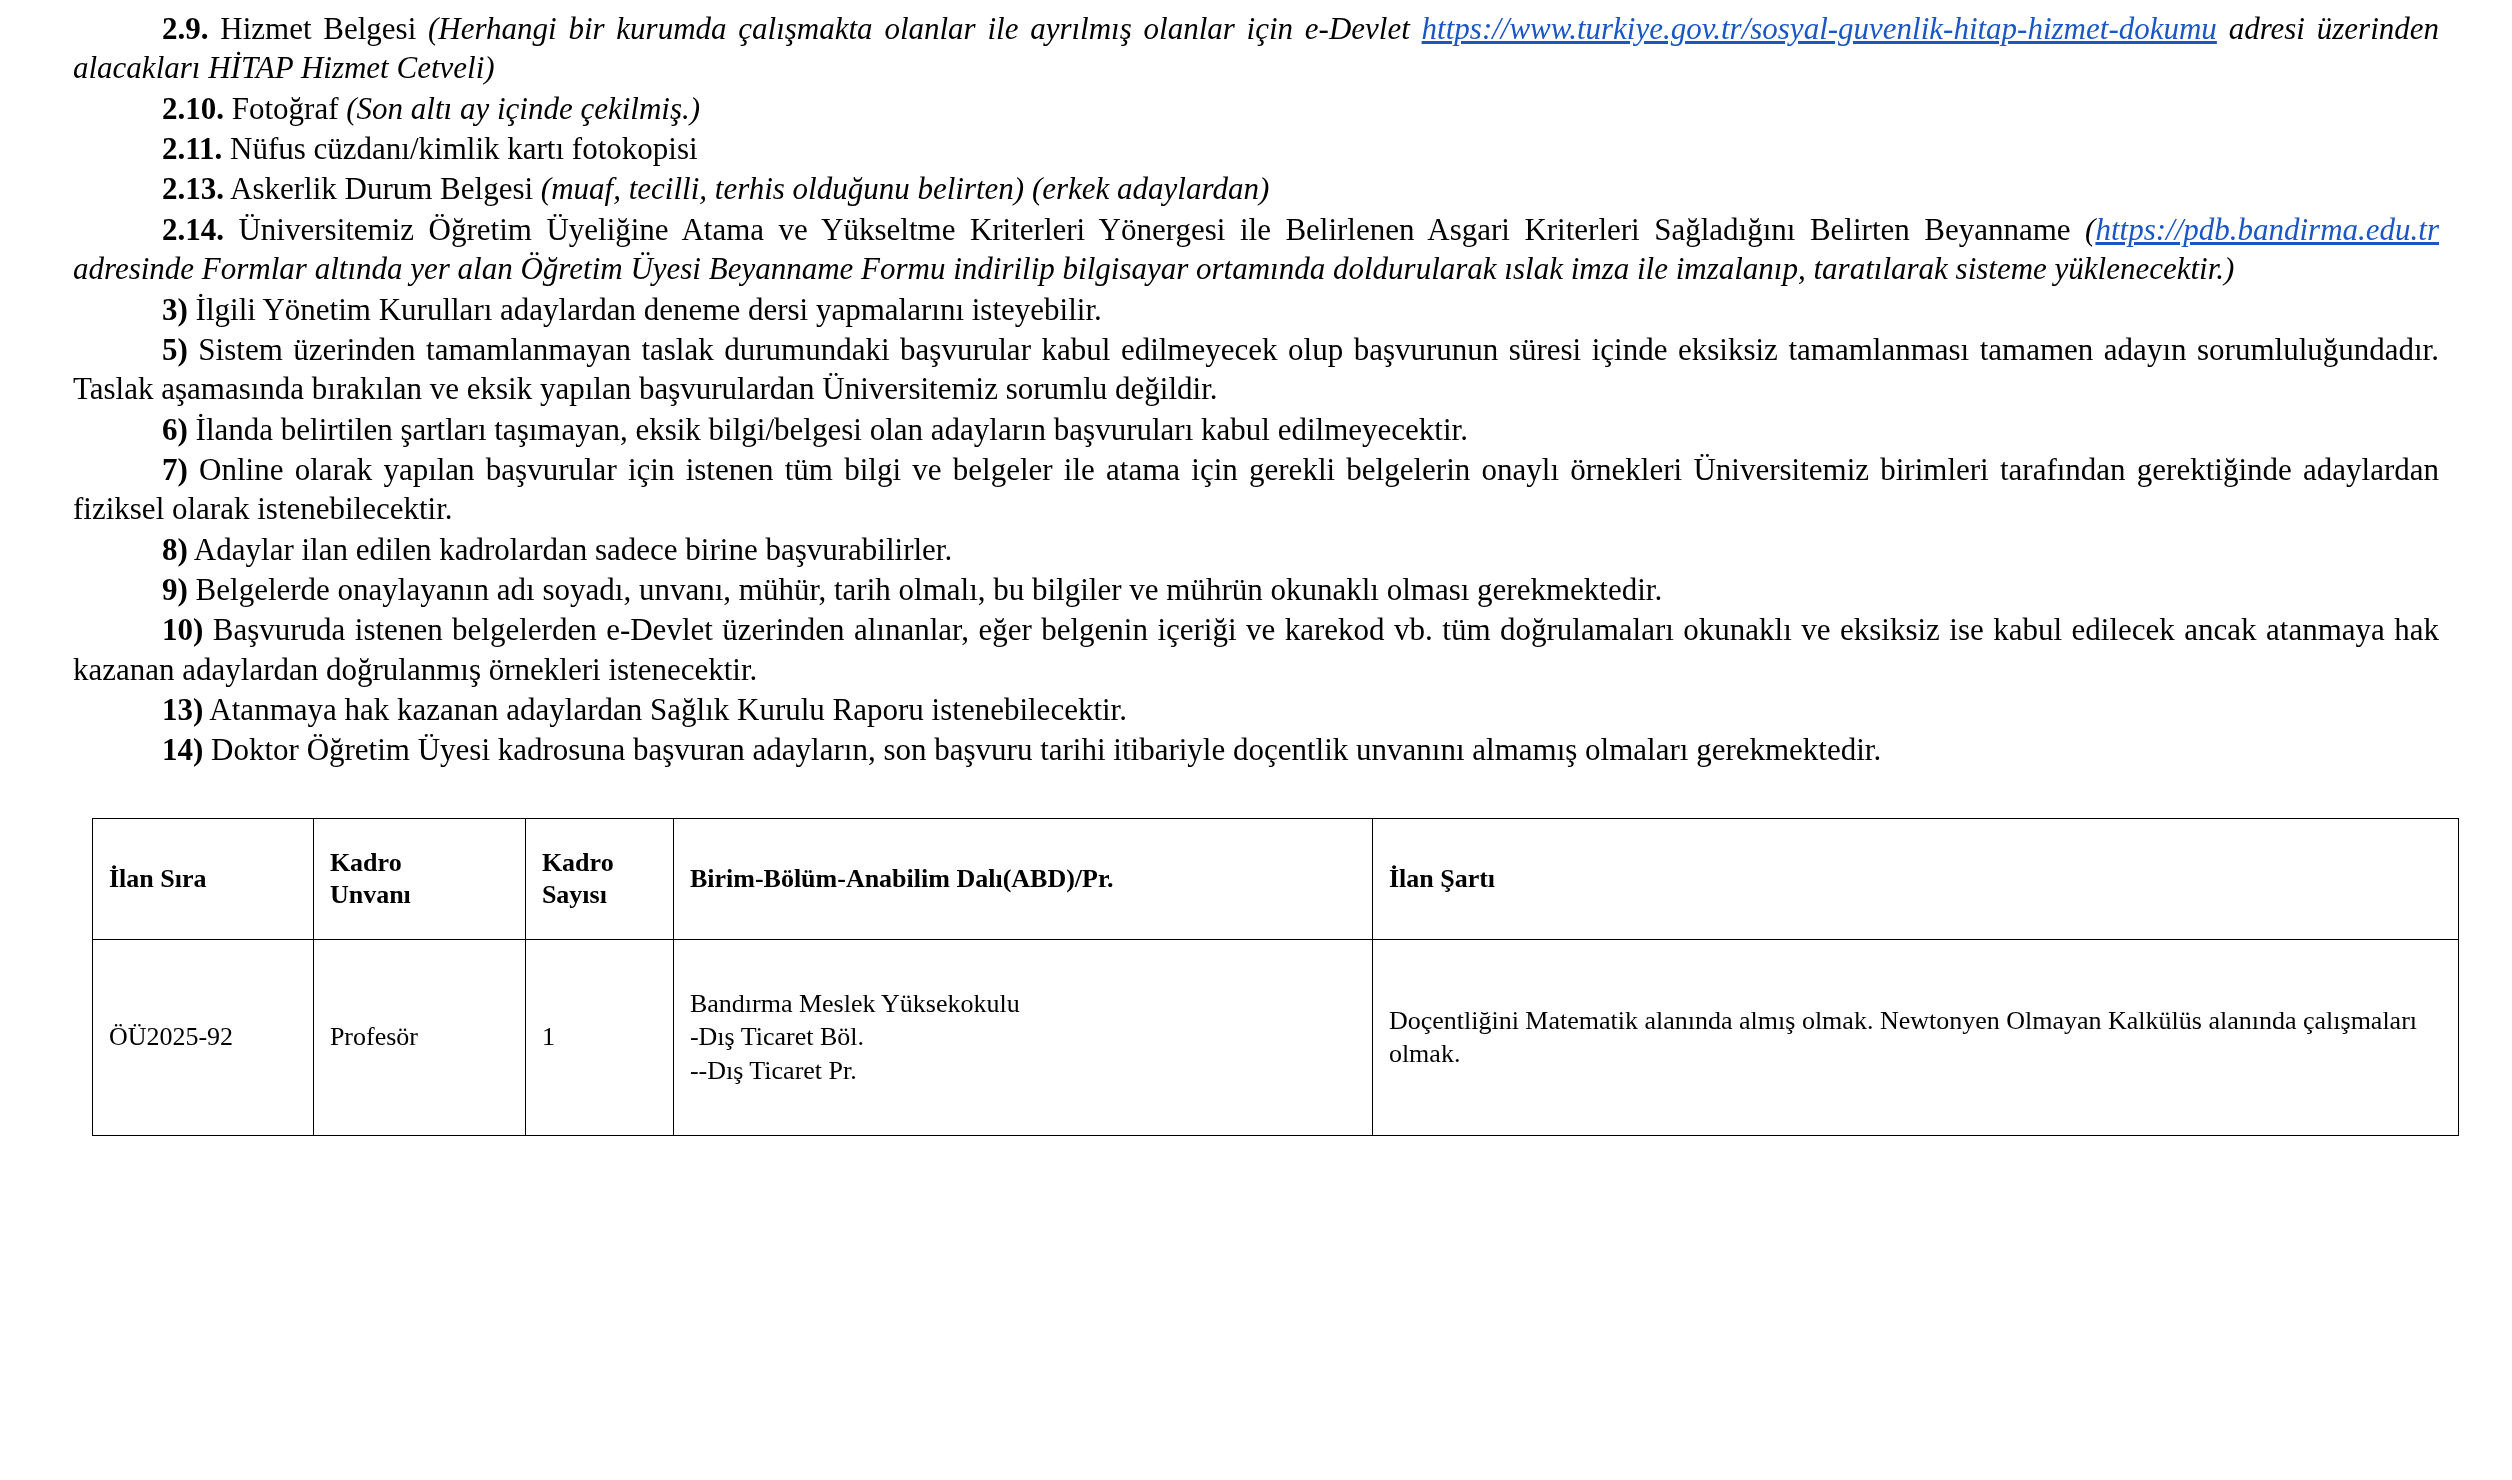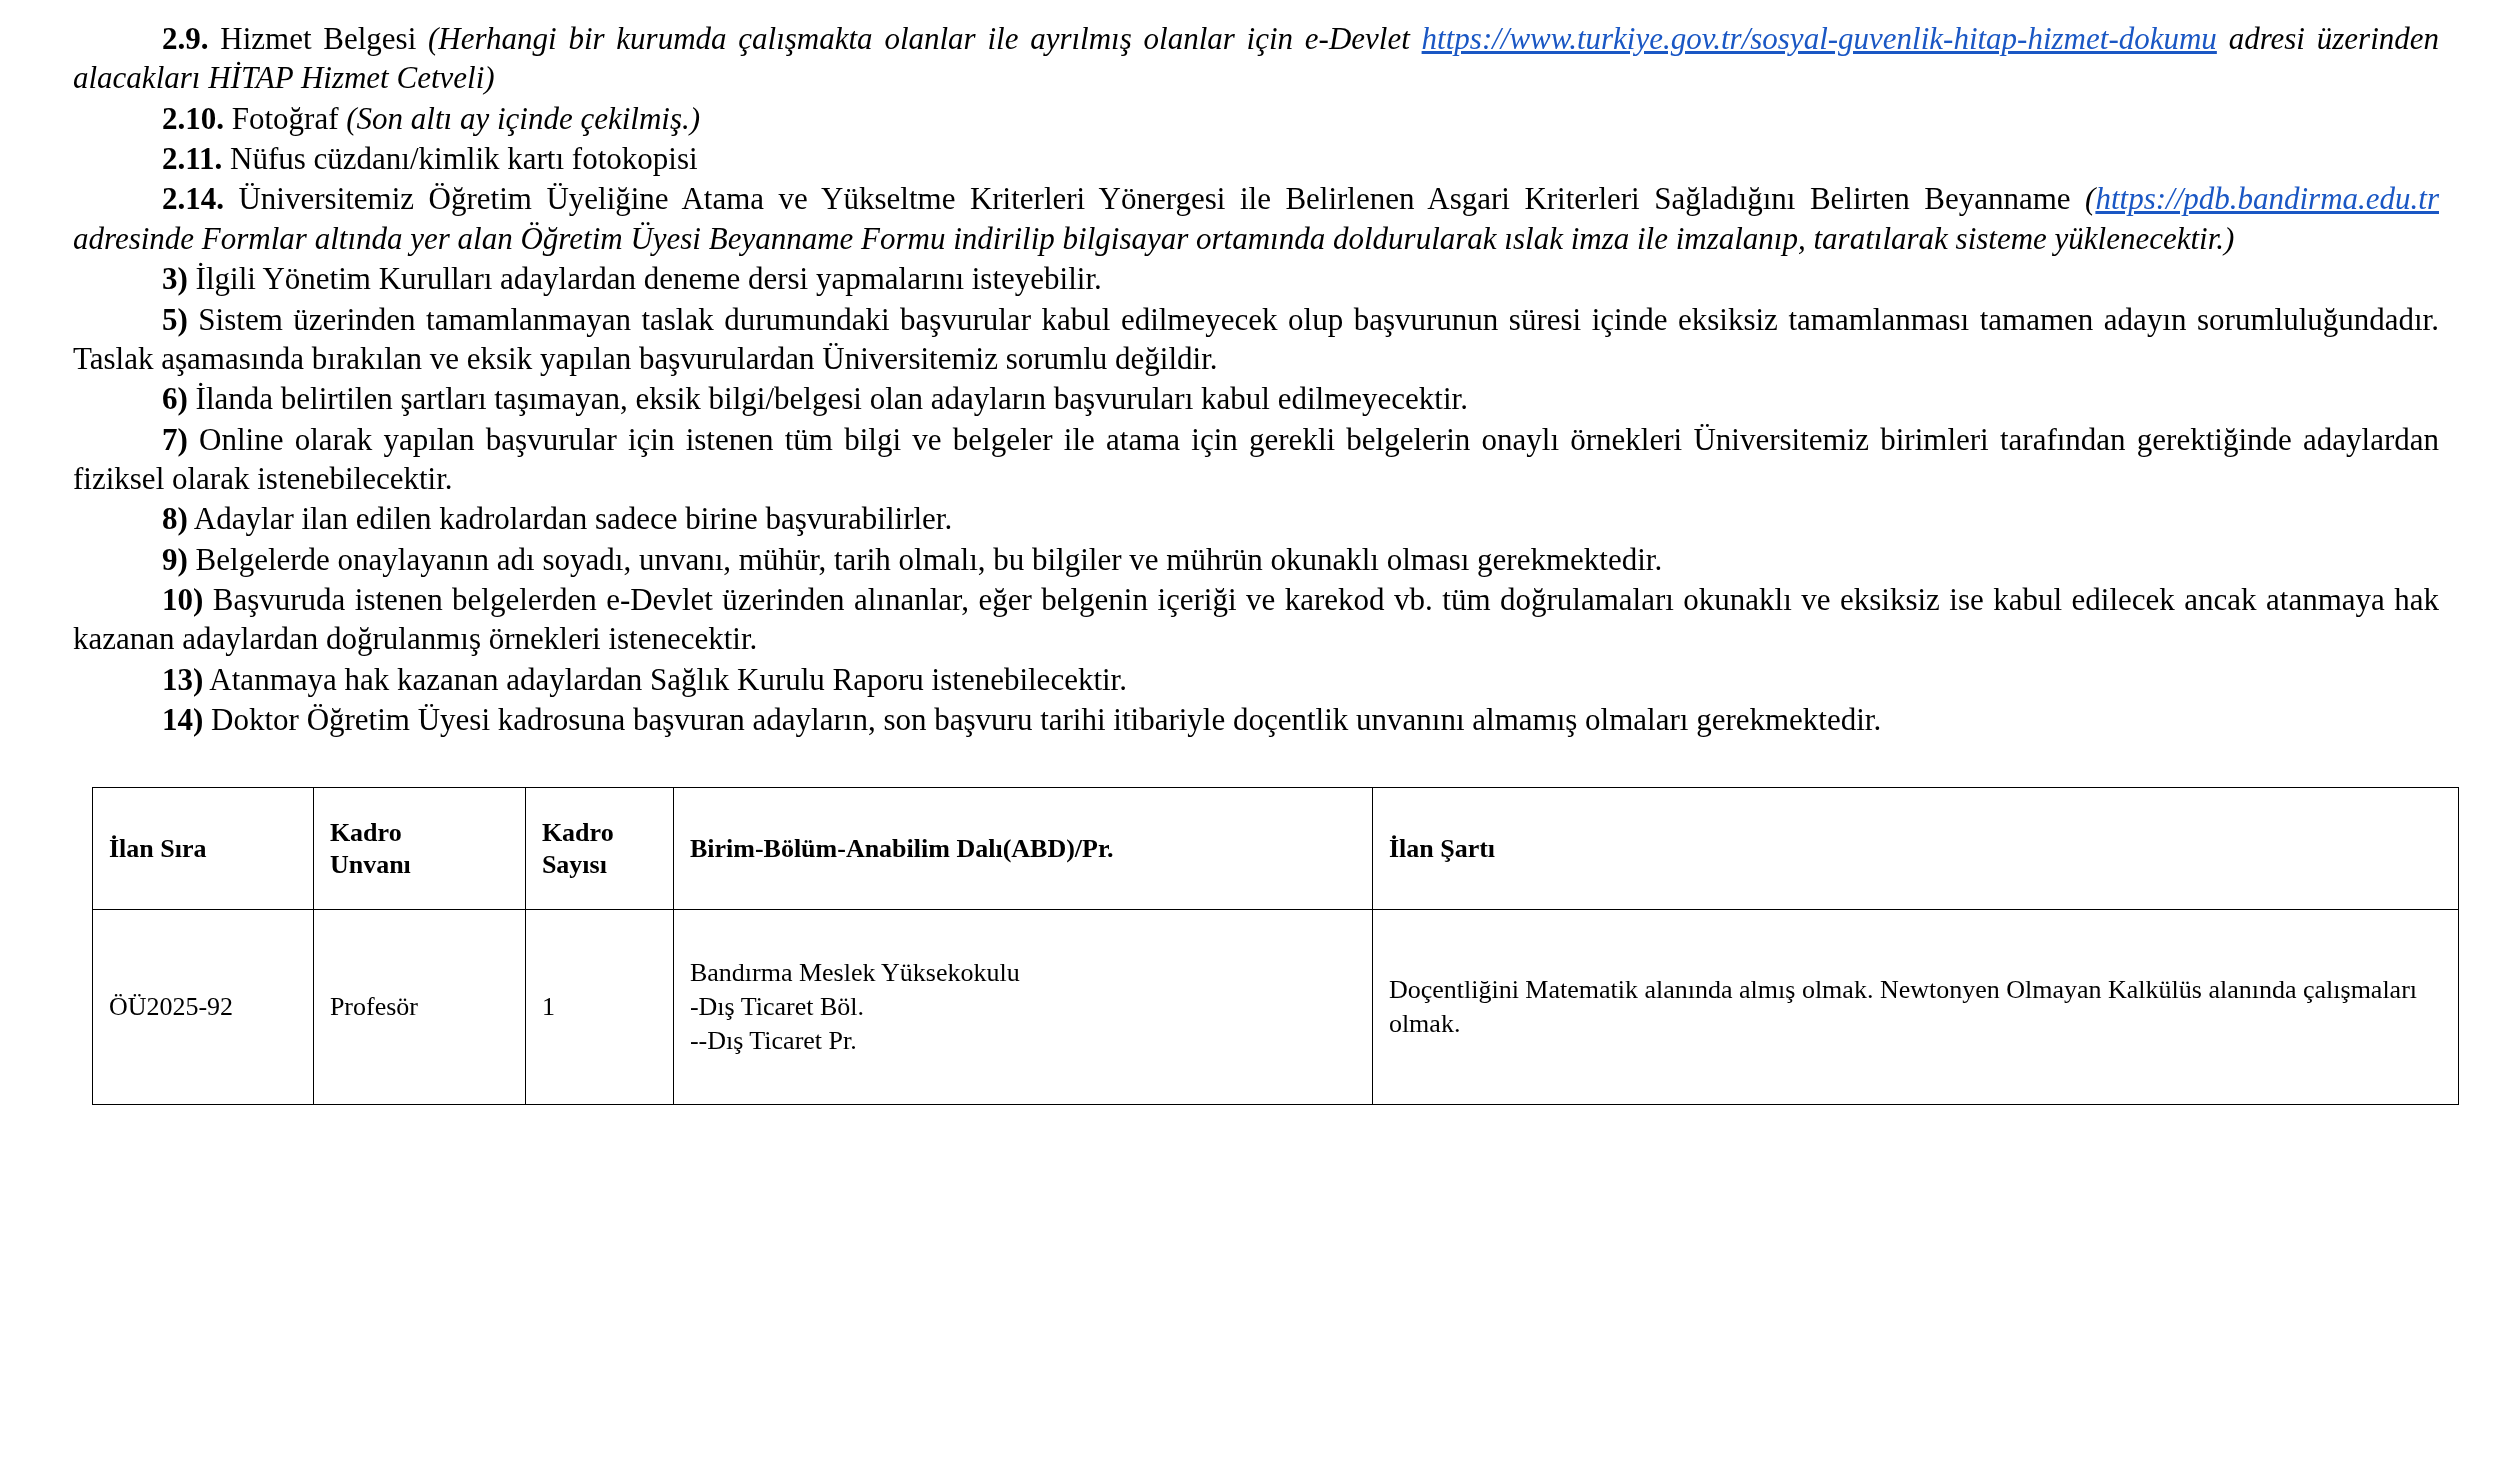--- a/index.html
+++ b/index.html
@@ -14,21 +14,21 @@
     font-family: "Liberation Serif", "DejaVu Serif", serif;
     color: #000000;
     font-size: 31px;
     line-height: 1.27;
     overflow: hidden;
   }
   .page {
     box-sizing: border-box;
     width: 2512px;
     height: 1130px;
-    padding: 19px 73px 0 73px;
+    padding: 9px 73px 0 73px;
     position: relative;
   }
   .para {
     margin: 0;
     text-align: justify;
     text-justify: inter-word;
     text-indent: 89px;
     padding-bottom: 1px;
   }
   .num {
@@ -98,20 +98,23 @@
 
   <p class="para">
     <span class="num">2.10.</span><span> Fotoğraf </span><span class="it">(Son altı ay içinde çekilmiş.)</span>
   </p>
 
   <p class="para">
     <span class="num">2.11.</span><span> Nüfus cüzdanı/kimlik kartı fotokopisi</span>
   </p>
 
 
+  <p class="para">
+    <span class="num">2.13.</span><span> Askerlik Durum Belgesi </span><span class="it">(muaf, tecilli, terhis olduğunu belirten) (erkek adaylardan)</span>
+  </p>
 
   <p class="para">
     <span class="num">2.14.</span><span> Üniversitemiz Öğretim Üyeliğine Atama ve Yükseltme Kriterleri Yönergesi ile Belirlenen Asgari Kriterleri Sağladığını Belirten Beyanname </span><span class="it">(</span><a class="link" href="#">https://pdb.bandirma.edu.tr</a><span class="it"> adresinde Formlar altında yer alan Öğretim Üyesi Beyanname Formu indirilip bilgisayar ortamında doldurularak ıslak imza ile imzalanıp, taratılarak sisteme yüklenecektir.)</span>
   </p>
 
   <p class="para">
     <span class="num">3)</span><span> İlgili Yönetim Kurulları adaylardan deneme dersi yapmalarını isteyebilir.</span>
   </p>
 
 

